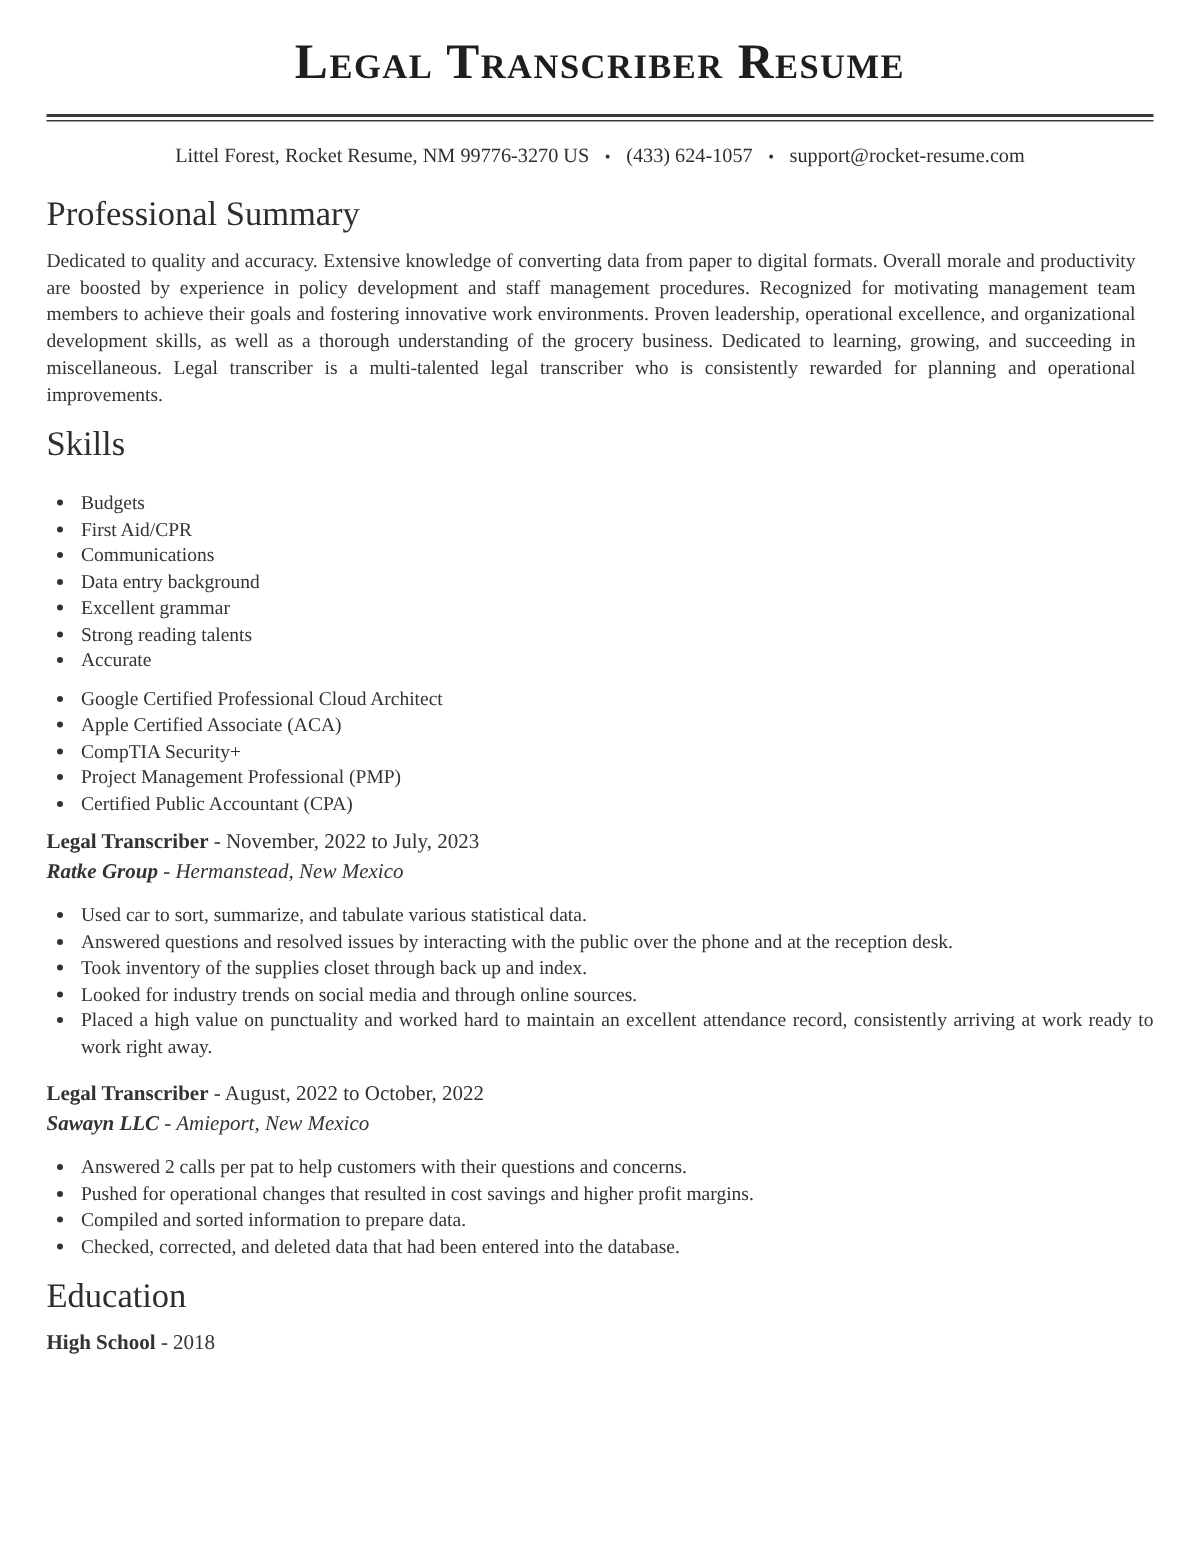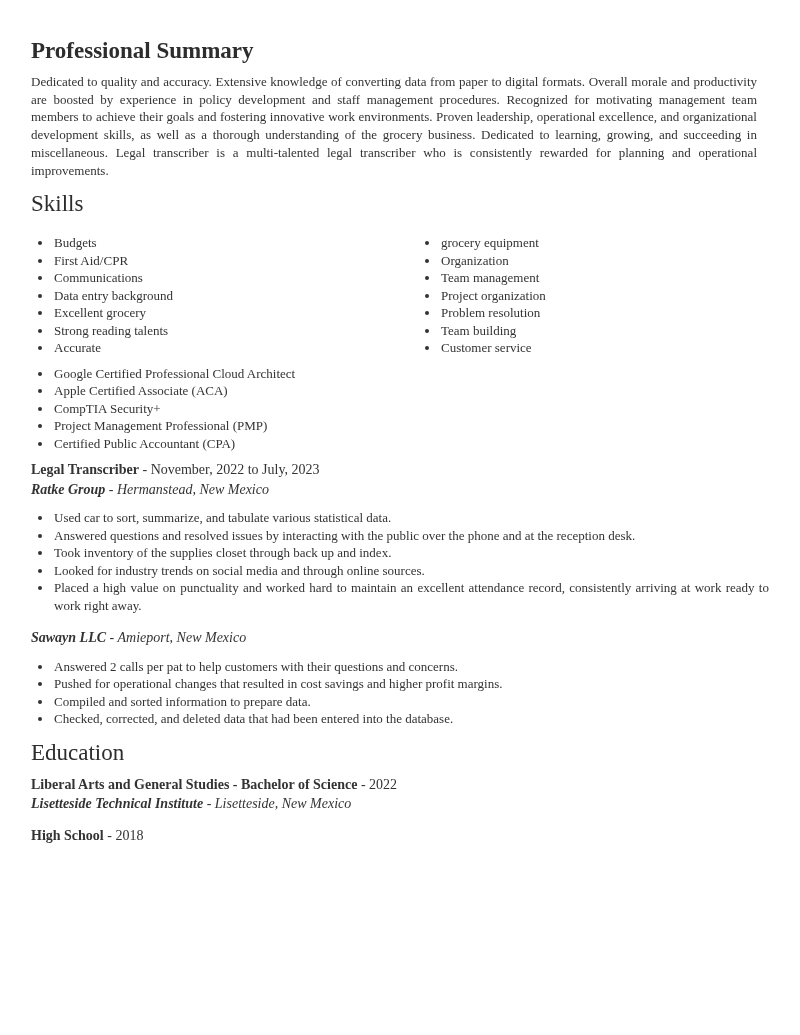--- a/index.html
+++ b/index.html
@@ -36,21 +36,21 @@
     color: #2e2e2e;
   }
   .contact .sep { margin: 0 7px; font-size: 11px; }
   h2 {
     margin: 12px 0 9px 0;
     font-size: 23px;
     line-height: 26px;
     font-weight: normal;
     color: #2d2d2d;
   }
-  h2.first { margin-top: 16px; font-weight: bold; }
+  h2.first { margin-top: 16px; }
   .summary {
     margin: 3px 12px 0 0;
     font-size: 13px;
     line-height: 17.7px;
     text-align: justify;
   }
   ul {
     margin: 8px 0 0 0;
     padding: 0 0 0 22px;
     font-size: 13px;
@@ -67,46 +67,48 @@
   .job ul { margin-top: 10px; }
   .job li { text-align: justify; }
   .edu-entry { margin-top: 8px; }
   .edu-entry + .edu-entry { margin-top: 12px; }
 </style>
 </head>
 <body>
 
 <div>
 
+  <header>
+    <h1>Legal Transcriber Resume</h1>
+    <div class="divider"></div>
+    <div class="contact">
+      <span>Littel Forest, Rocket Resume, NM 99776-3270 US</span>
+      <span class="sep">•</span>
+      <span>(433) 624-1057</span>
+      <span class="sep">•</span>
+      <span>support@rocket-resume.com</span>
+    </div>
+  </header>
 
   <section>
     <h2 class="first">Professional Summary</h2>
     <p class="summary">Dedicated to quality and accuracy. Extensive knowledge of converting data from paper to digital formats. Overall morale and productivity are boosted by experience in policy development and staff management procedures. Recognized for motivating management team members to achieve their goals and fostering innovative work environments. Proven leadership, operational excellence, and organizational development skills, as well as a thorough understanding of the grocery business. Dedicated to learning, growing, and succeeding in miscellaneous. Legal transcriber is a multi-talented legal transcriber who is consistently rewarded for planning and operational improvements.</p>
   </section>
 
   <section>
     <h2>Skills</h2>
     <div class="two-col">
       <ul>
         <li>Budgets</li>
         <li>First Aid/CPR</li>
         <li>Communications</li>
         <li>Data entry background</li>
-        <li>Excellent grocery</li>
+        <li>Excellent grammar</li>
         <li>Strong reading talents</li>
         <li>Accurate</li>
-      </ul>
-      <ul>
-        <li>grocery equipment</li>
-        <li>Organization</li>
-        <li>Team management</li>
-        <li>Project organization</li>
-        <li>Problem resolution</li>
-        <li>Team building</li>
-        <li>Customer service</li>
       </ul>
     </div>
   </section>
 
   <section>
     <ul>
       <li>Google Certified Professional Cloud Architect</li>
       <li>Apple Certified Associate (ACA)</li>
       <li>CompTIA Security+</li>
       <li>Project Management Professional (PMP)</li>
@@ -128,46 +130,40 @@
       <ul>
         <li>Used car to sort, summarize, and tabulate various statistical data.</li>
         <li>Answered questions and resolved issues by interacting with the public over the phone and at the reception desk.</li>
         <li>Took inventory of the supplies closet through back up and index.</li>
         <li>Looked for industry trends on social media and through online sources.</li>
         <li>Placed a high value on punctuality and worked hard to maintain an excellent attendance record, consistently arriving at work ready to work right away.</li>
       </ul>
     </div>
 
     <div class="job">
+      <p class="hline">
+        <span class="b">Legal Transcriber</span>
+        <span>- August, 2022 to October, 2022</span>
+      </p>
       <p class="hline ital">
         <span class="b">Sawayn LLC</span>
         <span>- Amieport, New Mexico</span>
       </p>
       <ul>
         <li>Answered 2 calls per pat to help customers with their questions and concerns.</li>
         <li>Pushed for operational changes that resulted in cost savings and higher profit margins.</li>
         <li>Compiled and sorted information to prepare data.</li>
         <li>Checked, corrected, and deleted data that had been entered into the database.</li>
       </ul>
     </div>
   </section>
 
   <section>
     <h2>Education</h2>
 
-    <div class="edu-entry">
-      <p class="hline">
-        <span class="b">Liberal Arts and General Studies - Bachelor of Science</span>
-        <span>- 2022</span>
-      </p>
-      <p class="hline ital">
-        <span class="b">Lisetteside Technical Institute</span>
-        <span>- Lisetteside, New Mexico</span>
-      </p>
-    </div>
 
     <div class="edu-entry">
       <p class="hline">
         <span class="b">High School</span>
         <span>- 2018</span>
       </p>
     </div>
   </section>
 
 </div>

